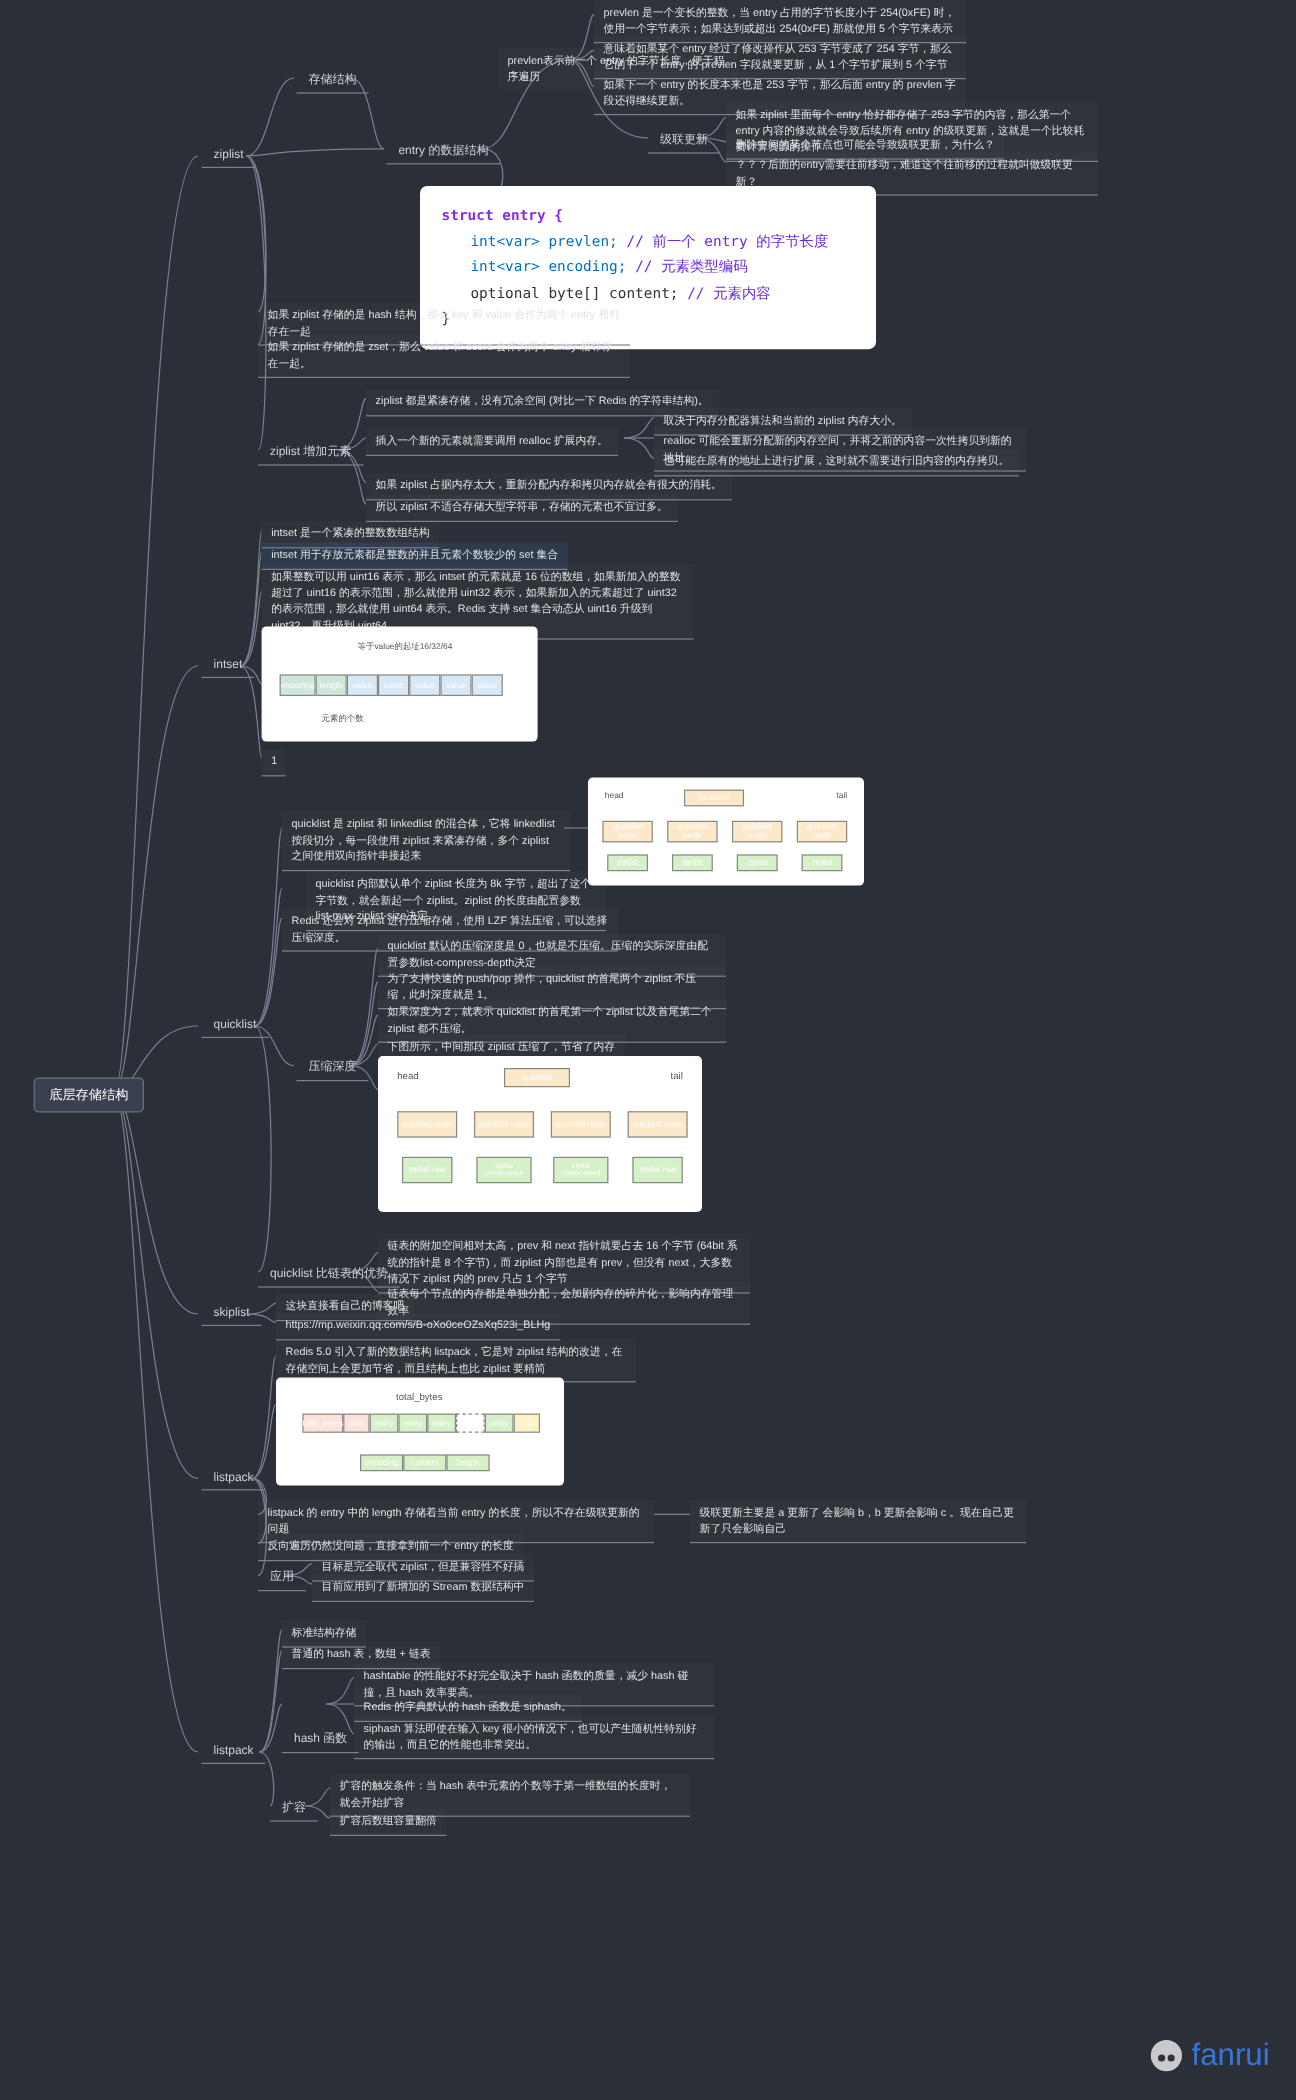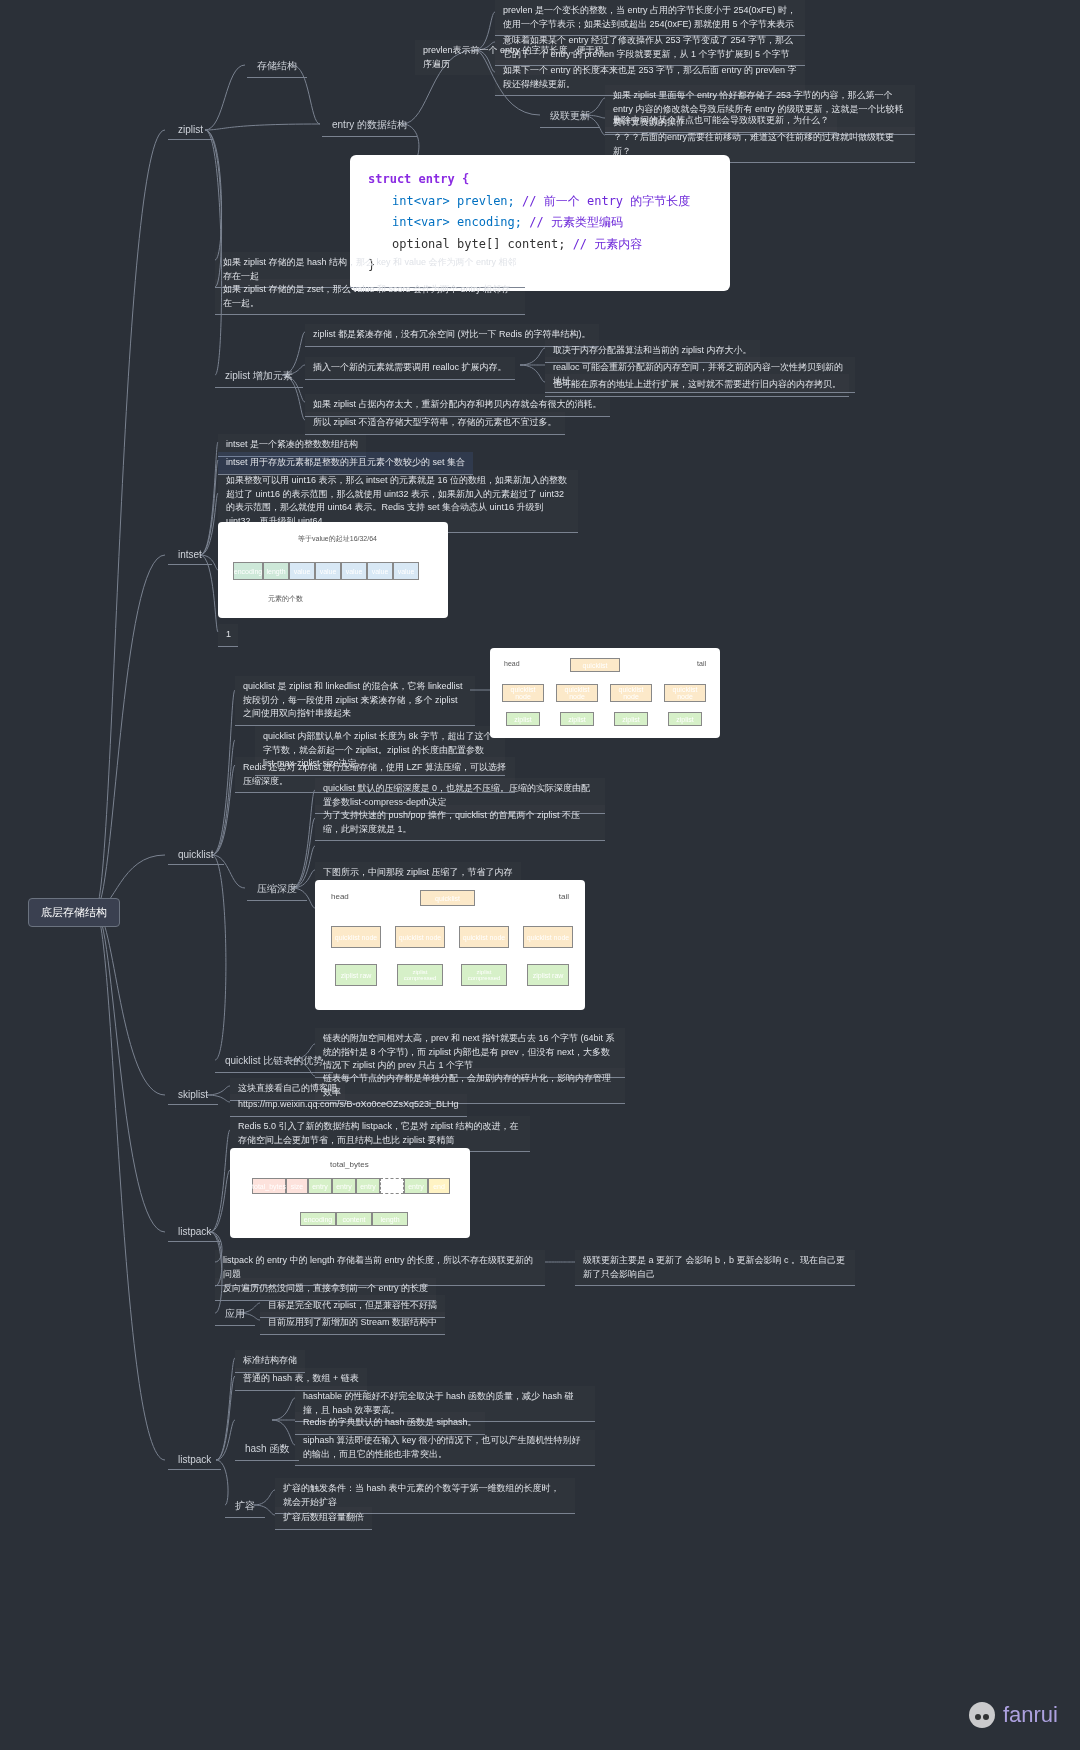--- a/index.html
+++ b/index.html
@@ -8,21 +8,21 @@
   .node { position: absolute; background: rgba(255,255,255,0.02); border-bottom: 1px solid #7a8290; padding: 4px 8px; font-size: 9px; line-height: 1.5; color: #e0e3e8; max-width: 310px; }
   .root { position: absolute; background: #3a4050; border: 1px solid #6b7380; border-radius: 4px; padding: 6px 12px; font-size: 11px; }
   .branch { position: absolute; border-bottom: 1px solid #7a8290; padding: 4px 10px; font-size: 10px; color: #cfd3da; }
   .code { position: absolute; background: #fff; color: #333; border-radius: 6px; padding: 14px 18px; font-family: "Consolas", monospace; font-size: 12px; line-height: 1.8; width: 380px; }
   .code .kw { color: #8a2be2; font-weight: bold; }
   .code .ty { color: #0070c1; }
   .code .cm { color: #6d28d9; }
   .img { position: absolute; background: #fff; border-radius: 4px; padding: 10px; }
   svg.lines { position: absolute; top: 0; left: 0; width: 1080px; height: 1750px; pointer-events: none; }
   svg.lines path { stroke: #7a8290; stroke-width: 1; fill: none; }
-  .watermark { position: absolute; right: 22px; bottom: 22px; display: flex; align-items: center; gap: 8px; color: #c4b5fd; font-size: 22px; font-weight: 300; opacity: 0.85; }
+  .watermark { position: absolute; right: 22px; bottom: 22px; display: flex; align-items: center; gap: 8px; color: #3b82f6; font-size: 26px; font-weight: 300; opacity: 0.85; }
   .watermark .dot { width: 26px; height: 26px; border-radius: 50%; background: #e6e6e6; position: relative; }
   .watermark .dot::before, .watermark .dot::after { content: ""; position: absolute; width: 6px; height: 6px; background: #333; border-radius: 50%; top: 12px; }
   .watermark .dot::before { left: 6px; }
   .watermark .dot::after { left: 14px; }
 
   
   .dg { position: relative; width: 100%; height: 100%; }
   .dbox { position: absolute; border: 1px solid #888; font-size: 7px; text-align: center; display: flex; align-items: center; justify-content: center; }
 </style>
 </head>
@@ -170,20 +170,21 @@
 <div class="node" style="left:218px; top:624px; width:20px;">1</div>
 
 <div class="branch" style="left:168px; top:845px;">quicklist</div>
 <div class="node" style="left:235px; top:676px; max-width:240px;">quicklist 是 ziplist 和 linkedlist 的混合体，它将 linkedlist 按段切分，每一段使用 ziplist 来紧凑存储，多个 ziplist 之间使用双向指针串接起来</div>
 <div class="node" style="left:235px; top:726px; max-width:250px;margin-left:20px;">quicklist 内部默认单个 ziplist 长度为 8k 字节，超出了这个字节数，就会新起一个 ziplist。ziplist 的长度由配置参数list-max-ziplist-size决定。</div>
 <div class="node" style="left:235px; top:757px; max-width:280px;">Redis 还会对 ziplist 进行压缩存储，使用 LZF 算法压缩，可以选择压缩深度。</div>
 
 <div class="branch" style="left:247px; top:878px;">压缩深度</div>
 <div class="node" style="left:315px; top:778px; max-width:290px;">quicklist 默认的压缩深度是 0，也就是不压缩。压缩的实际深度由配置参数list-compress-depth决定</div>
 <div class="node" style="left:315px; top:805px; max-width:290px;">为了支持快速的 push/pop 操作，quicklist 的首尾两个 ziplist 不压缩，此时深度就是 1。</div>
+<div class="node" style="left:315px; top:833px; max-width:290px;">如果深度为 2，就表示 quicklist 的首尾第一个 ziplist 以及首尾第二个 ziplist 都不压缩。</div>
 <div class="node" style="left:315px; top:862px; max-width:290px;">下图所示，中间那段 ziplist 压缩了，节省了内存</div>
 
 <div class="img" style="left:490px; top:648px; width:230px; height:90px;">
   <div class="dg">
     <div class="dbox" style="left:70px; top:0px; width:50px; height:14px; background:#fce9c9;">quicklist</div>
     <div style="position:absolute; left:4px; top:2px; font-size:7px; color:#555;">head</div>
     <div style="position:absolute; right:4px; top:2px; font-size:7px; color:#555;">tail</div>
     <div class="dbox" style="left:2px; top:26px; width:42px; height:18px; background:#fce9c9;">quicklist node</div>
     <div class="dbox" style="left:56px; top:26px; width:42px; height:18px; background:#fce9c9;">quicklist node</div>
     <div class="dbox" style="left:110px; top:26px; width:42px; height:18px; background:#fce9c9;">quicklist node</div>

